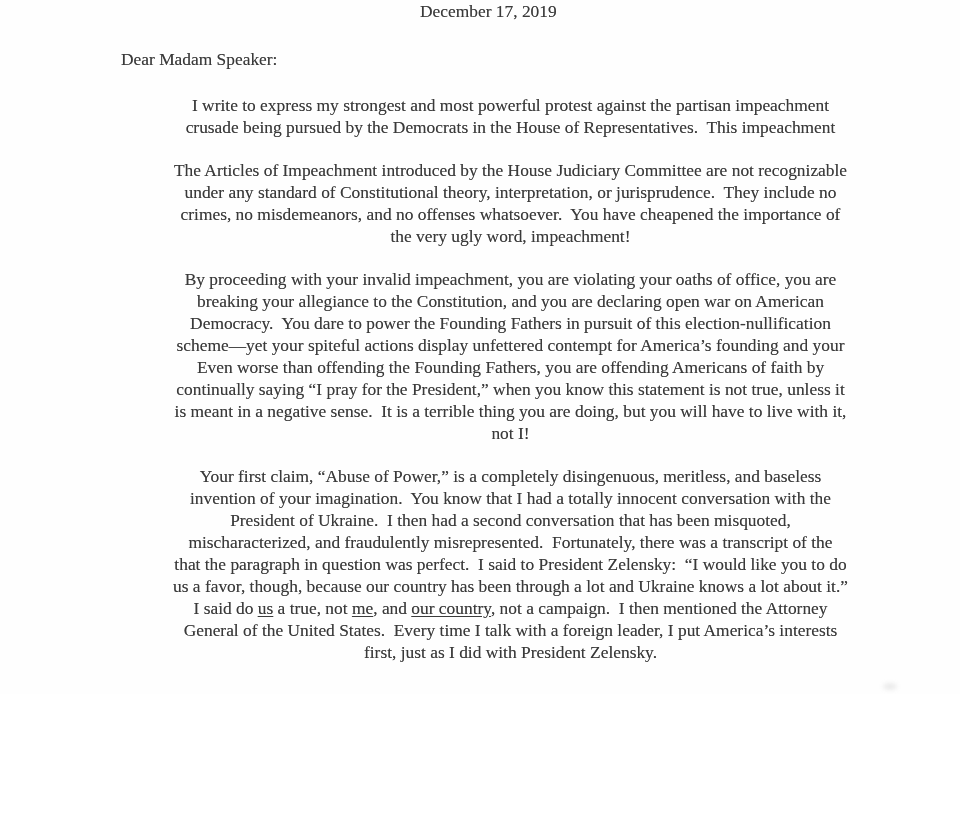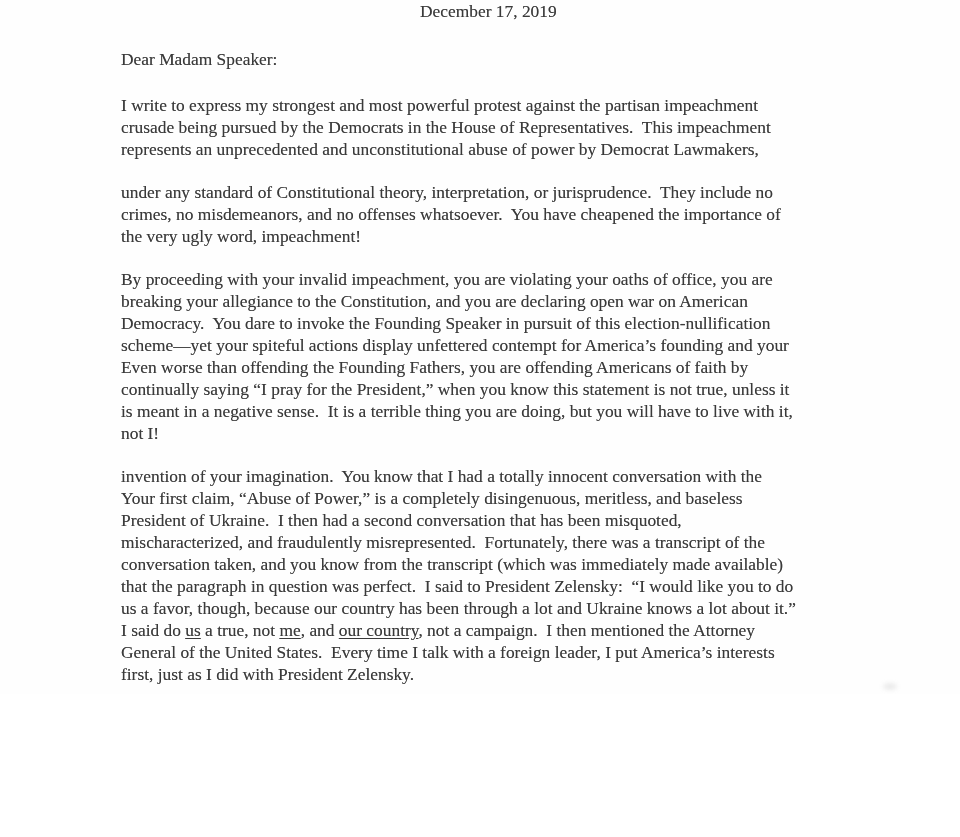--- a/index.html
+++ b/index.html
@@ -25,21 +25,21 @@
   .date {
     margin-left: 299px;
     margin-bottom: 26px;
   }
   .recipient {
     margin-bottom: 22px;
   }
   .salutation {
     margin-bottom: 24px;
   }
-  .paragraph { margin-bottom: 21px; }
+  .paragraph { margin-bottom: 21px; text-align: center; }
   .paragraph:last-child { margin-bottom: 0; }
   u { text-decoration: underline; text-underline-offset: 2px; }
   
   .smudge {
     position: absolute;
     left: 883px;
     top: 683px;
     width: 14px;
     height: 7px;
     background: rgba(150,150,150,0.18);
@@ -51,43 +51,42 @@
 <body>
 
 <div class="page">
   <div class="content">
     <div class="date">December 17, 2019</div>
     <div class="salutation">Dear Madam Speaker:</div>
     <div class="body">
         <div class="paragraph">
           <div class="line"><span>I write to express my strongest and most powerful protest against the partisan impeachment</span></div>
           <div class="line"><span>crusade being pursued by the Democrats in the House of Representatives.  This impeachment</span></div>
-          <div class="line"><span>represents an unprecedented and unconstitutional abuse of power by Democrat Lawmakers,</span></div>
         </div>
         <div class="paragraph">
+          <div class="line"><span>The Articles of Impeachment introduced by the House Judiciary Committee are not recognizable</span></div>
           <div class="line"><span>under any standard of Constitutional theory, interpretation, or jurisprudence.  They include no</span></div>
           <div class="line"><span>crimes, no misdemeanors, and no offenses whatsoever.  You have cheapened the importance of</span></div>
           <div class="line"><span>the very ugly word, impeachment!</span></div>
         </div>
         <div class="paragraph">
           <div class="line"><span>By proceeding with your invalid impeachment, you are violating your oaths of office, you are</span></div>
           <div class="line"><span>breaking your allegiance to the Constitution, and you are declaring open war on American</span></div>
-          <div class="line"><span>Democracy.  You dare to invoke the Founding Speaker in pursuit of this election-nullification</span></div>
+          <div class="line"><span>Democracy.  You dare to power the Founding Fathers in pursuit of this election-nullification</span></div>
           <div class="line"><span>scheme—yet your spiteful actions display unfettered contempt for America’s founding and your</span></div>
           <div class="line"><span>Even worse than offending the Founding Fathers, you are offending Americans of faith by</span></div>
           <div class="line"><span>continually saying “I pray for the President,” when you know this statement is not true, unless it</span></div>
           <div class="line"><span>is meant in a negative sense.  It is a terrible thing you are doing, but you will have to live with it,</span></div>
           <div class="line"><span>not I!</span></div>
         </div>
         <div class="paragraph">
+          <div class="line"><span>Your first claim, “Abuse of Power,” is a completely disingenuous, meritless, and baseless</span></div>
           <div class="line"><span>invention of your imagination.  You know that I had a totally innocent conversation with the</span></div>
-          <div class="line"><span>Your first claim, “Abuse of Power,” is a completely disingenuous, meritless, and baseless</span></div>
           <div class="line"><span>President of Ukraine.  I then had a second conversation that has been misquoted,</span></div>
           <div class="line"><span>mischaracterized, and fraudulently misrepresented.  Fortunately, there was a transcript of the</span></div>
-          <div class="line"><span>conversation taken, and you know from the transcript (which was immediately made available)</span></div>
           <div class="line"><span>that the paragraph in question was perfect.  I said to President Zelensky:  “I would like you to do</span></div>
           <div class="line"><span>us a favor, though, because our country has been through a lot and Ukraine knows a lot about it.”</span></div>
           <div class="line"><span>I said do </span><u>us</u><span> a true, not </span><u>me</u><span>, and </span><u>our country</u><span>, not a campaign.  I then mentioned the Attorney</span></div>
           <div class="line"><span>General of the United States.  Every time I talk with a foreign leader, I put America’s interests</span></div>
           <div class="line"><span>first, just as I did with President Zelensky.</span></div>
         </div>
       </div>
   </div>
   <div class="smudge"></div>
 </div>

